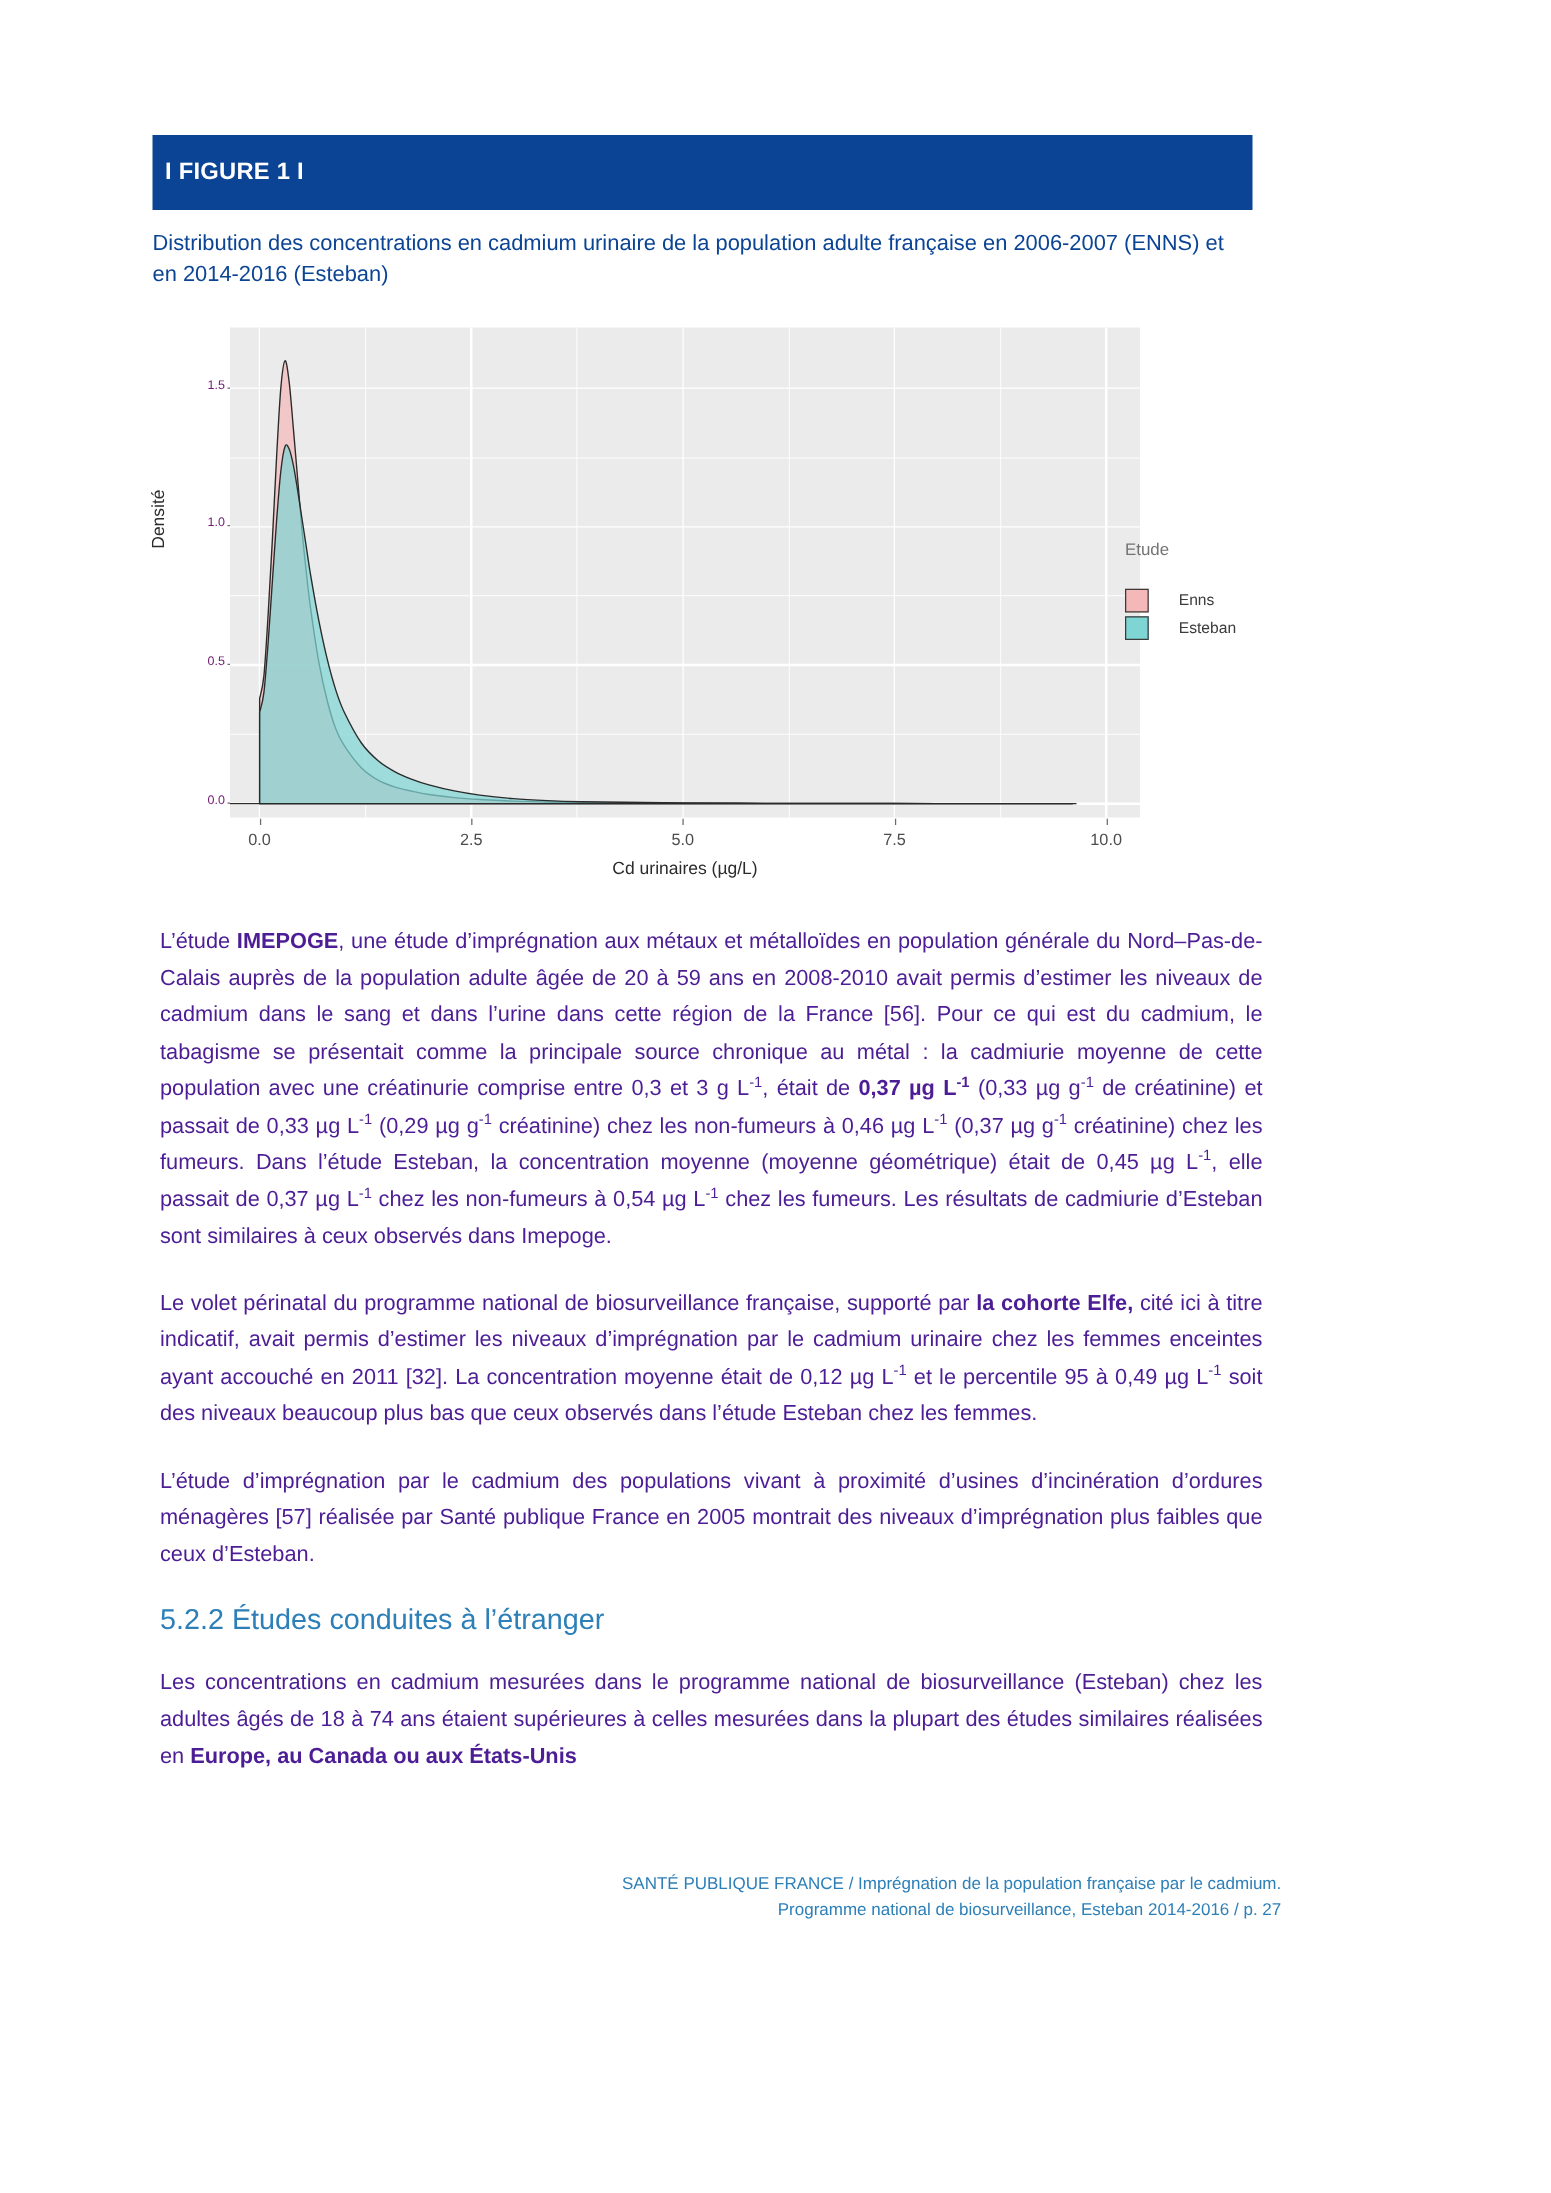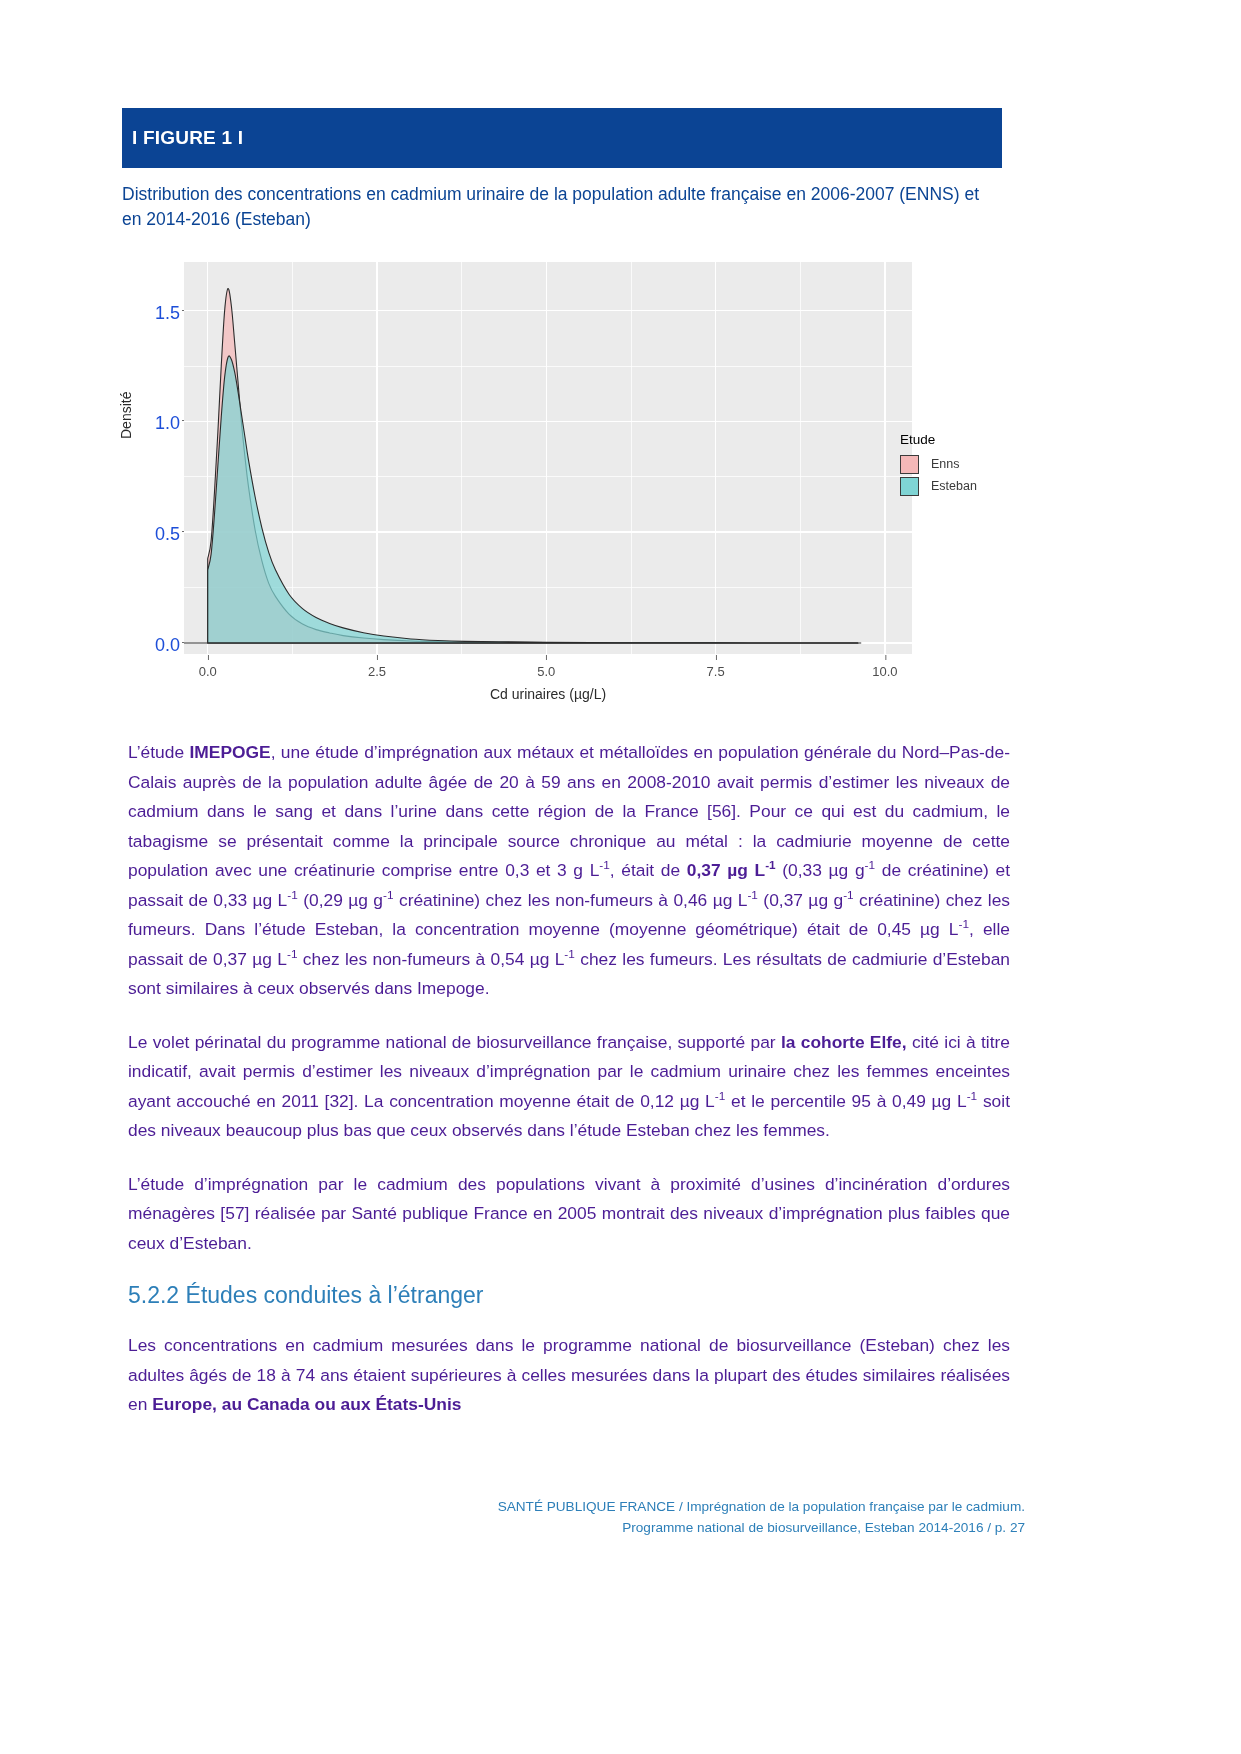--- a/index.html
+++ b/index.html
@@ -65,22 +65,22 @@
     top: 185px;
     transform: rotate(-90deg);
     transform-origin: left top;
     font-size: 14px;
     color: #2b2b2b;
     white-space: nowrap;
   }
   .ytick {
     position: absolute;
     right: 0;
-    font-size: 18px;
-    color: #1d4ed8;
+    font-size: 10px;
+    color: #701a75;
     text-align: left;
     white-space: nowrap;
   }
   .ytick-col {
     position: absolute;
     left: 0px;
     top: 0px;
     width: 58px;
     height: 400px;
   }
@@ -151,38 +151,38 @@
     color: #2b2b2b;
   }
   .legend {
     position: absolute;
     left: 778px;
     top: 178px;
     width: 110px;
   }
   .legend-title {
     font-size: 13.5px;
-    color: #000000;
-    margin-bottom: 6px;
+    color: #737373;
+    margin-bottom: 22px;
   }
   .legend-item {
     display: flex;
     align-items: center;
     height: 22px;
   }
   .legend-swatch {
     width: 19px;
     height: 19px;
     border: 1px solid #3b3b3b;
     box-sizing: border-box;
   }
   .legend-label {
     font-size: 12.5px;
     color: #3b3b3b;
-    margin-left: 12px;
+    margin-left: 24px;
   }
 
   
   .body {
     position: absolute;
     left: 128px;
     top: 738px;
     width: 882px;
   }
   p.para {

